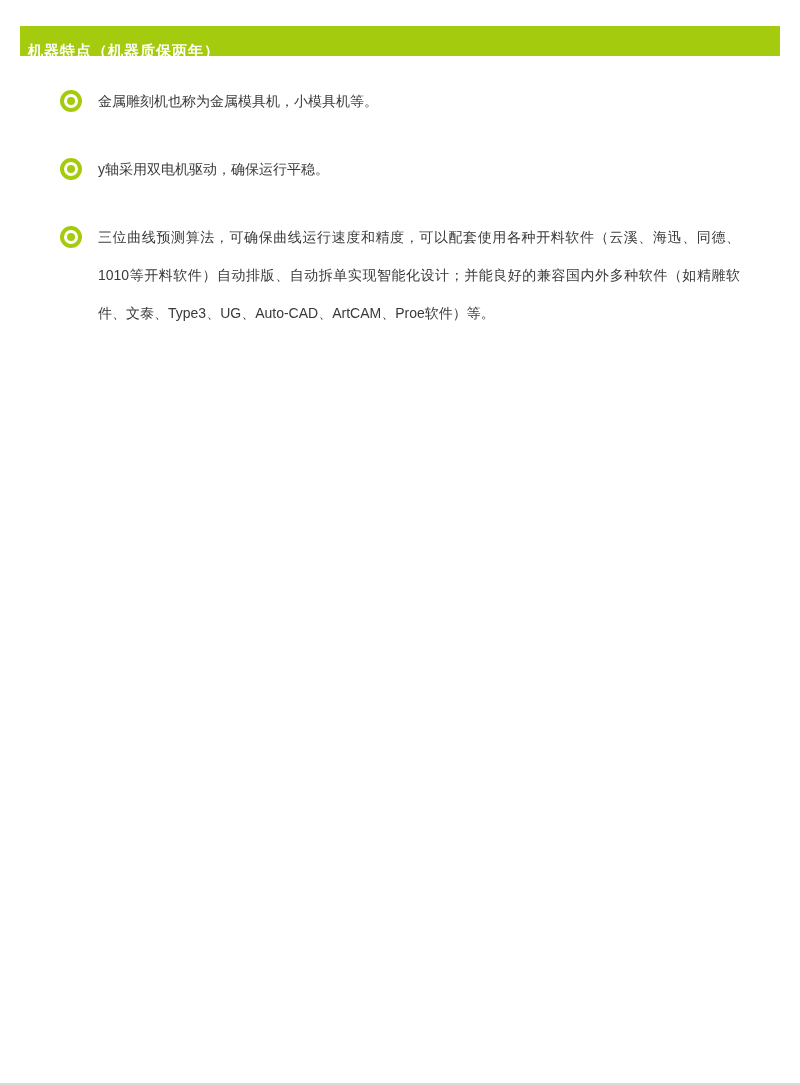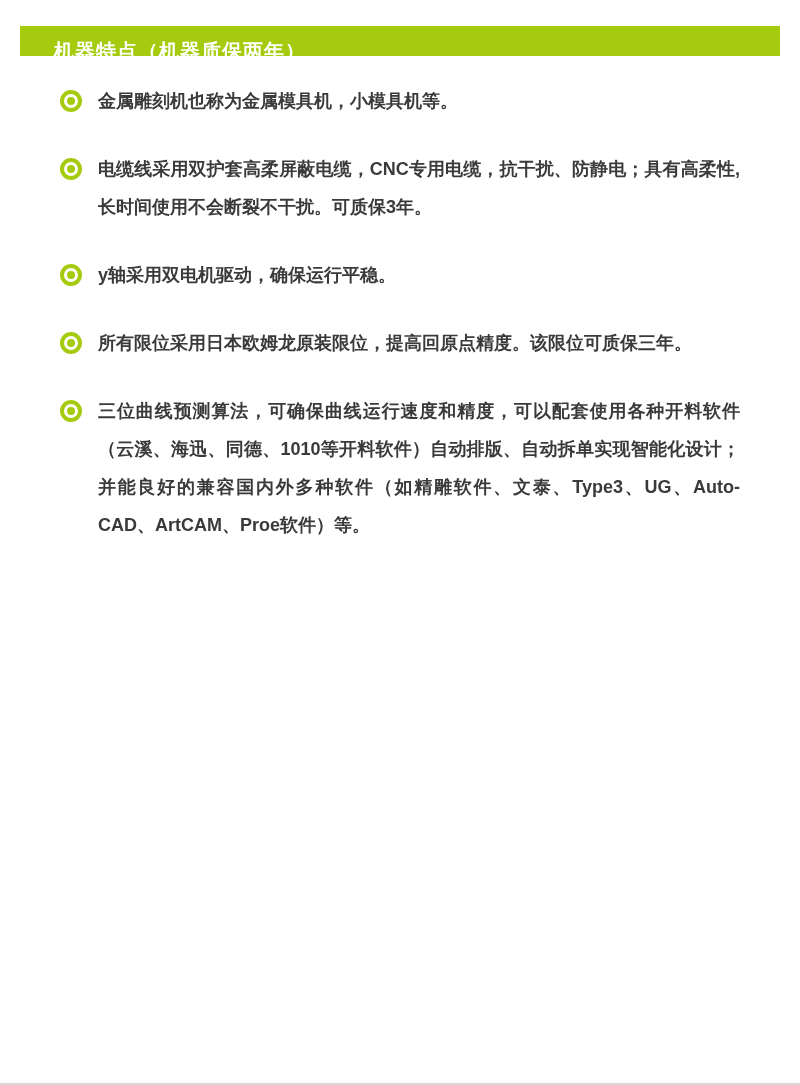--- a/index.html
+++ b/index.html
@@ -25,23 +25,23 @@
     top: 26px;
     left: 20px;
     width: 760px;
     height: 30px;
     background: var(--accent-green, #a5cb0e);
     display: flex;
     align-items: center;
   }
   .header-title {
     color: var(--header-text-color, #ffffff);
-    font-size: 20px;
+    font-size: 15px;
     font-weight: bold;
-    padding-left: 34px;
+    padding-left: 8px;
     letter-spacing: 1px;
     white-space: nowrap;
     margin-top: 20px;
   }
   .features {
     position: absolute;
     top: 82px;
     left: 60px;
     width: 680px;
     list-style: none;
@@ -66,26 +66,25 @@
   }
   .bullseye .dot {
     width: 8px;
     height: 8px;
     border-radius: 50%;
     background: var(--accent-green, #a5cb0e);
   }
   .feature-text {
     flex: 1;
     max-width: 642px;
-    font-size: 18px;
+    font-size: 14px;
     line-height: 38px;
     color: var(--text-color, #3a3a3a);
     text-align: justify;
     text-justify: inter-ideograph;
-    font-weight: bold;
   }
   .bottom-line {
     position: absolute;
     left: 0;
     bottom: 0;
     width: 800px;
     height: 2px;
     background: var(--divider-color, #d9d9d9);
   }
 </style>
@@ -102,33 +101,21 @@
     <li class="feature">
       <span class="bullseye">
           <span class="dot"></span>
         </span>
       <span class="feature-text">金属雕刻机也称为金属模具机，小模具机等。</span>
     </li>
     <li class="feature">
       <span class="bullseye">
           <span class="dot"></span>
         </span>
-      <span class="feature-text">电缆线采用双护套高柔屏蔽电缆，CNC专用电缆，抗干扰、防静电；具有高柔性,长时间使用不会断裂不干扰。可质保3年。</span>
-    </li>
-    <li class="feature">
-      <span class="bullseye">
-          <span class="dot"></span>
-        </span>
       <span class="feature-text">y轴采用双电机驱动，确保运行平稳。</span>
-    </li>
-    <li class="feature">
-      <span class="bullseye">
-          <span class="dot"></span>
-        </span>
-      <span class="feature-text">所有限位采用日本欧姆龙原装限位，提高回原点精度。该限位可质保三年。</span>
     </li>
     <li class="feature">
       <span class="bullseye">
           <span class="dot"></span>
         </span>
       <span class="feature-text">三位曲线预测算法，可确保曲线运行速度和精度，可以配套使用各种开料软件（云溪、海迅、同德、1010等开料软件）自动排版、自动拆单实现智能化设计；并能良好的兼容国内外多种软件（如精雕软件、文泰、Type3、UG、Auto-CAD、ArtCAM、Proe软件）等。</span>
     </li>
   </ul>
 
   <div class="bottom-line"></div>

